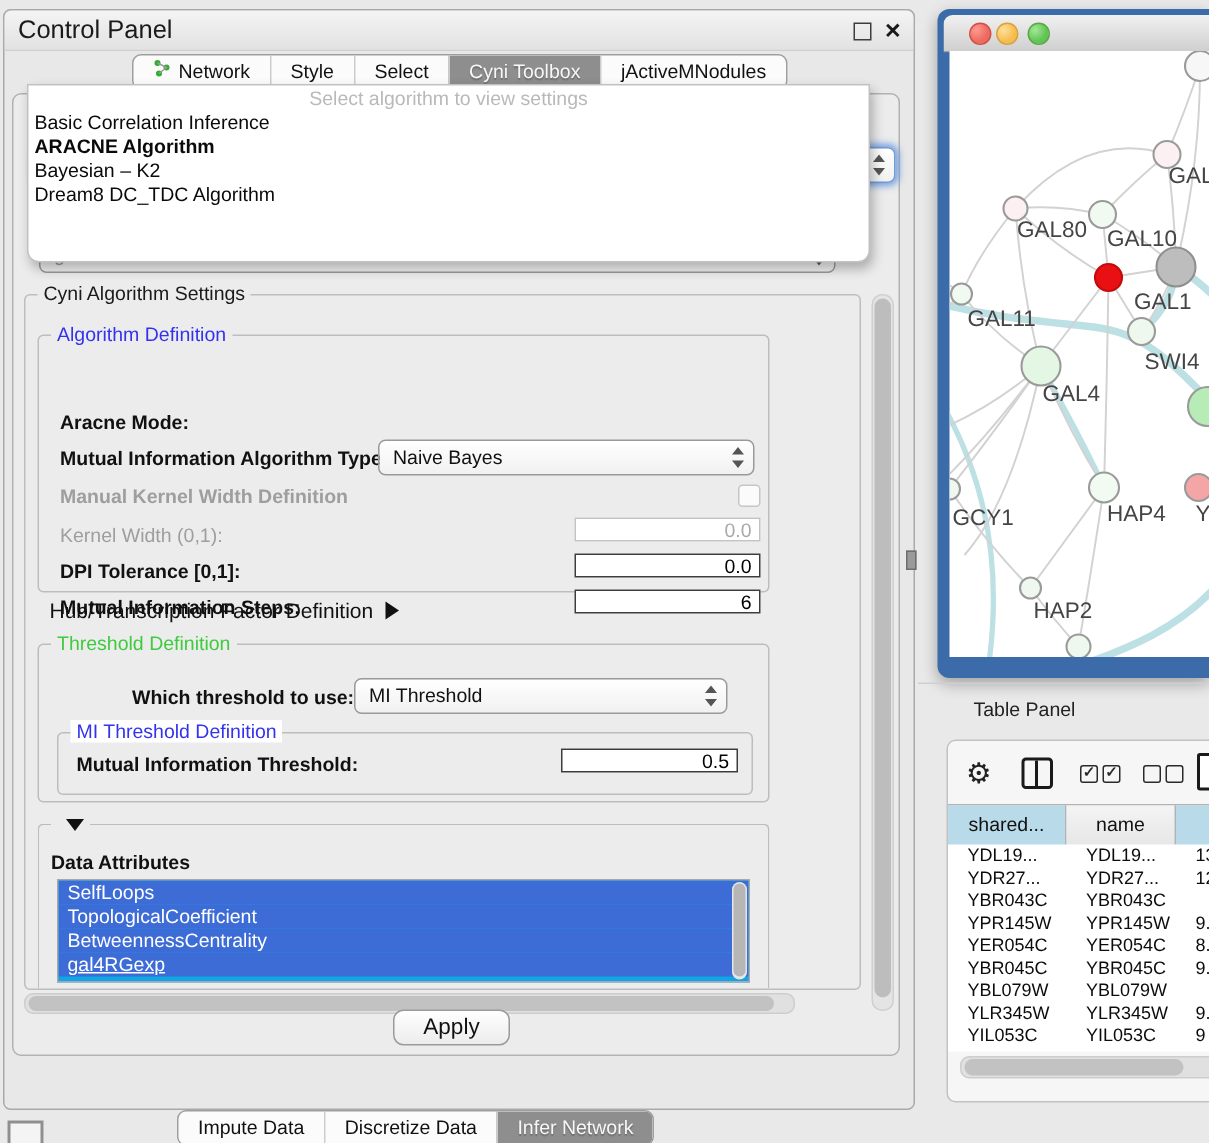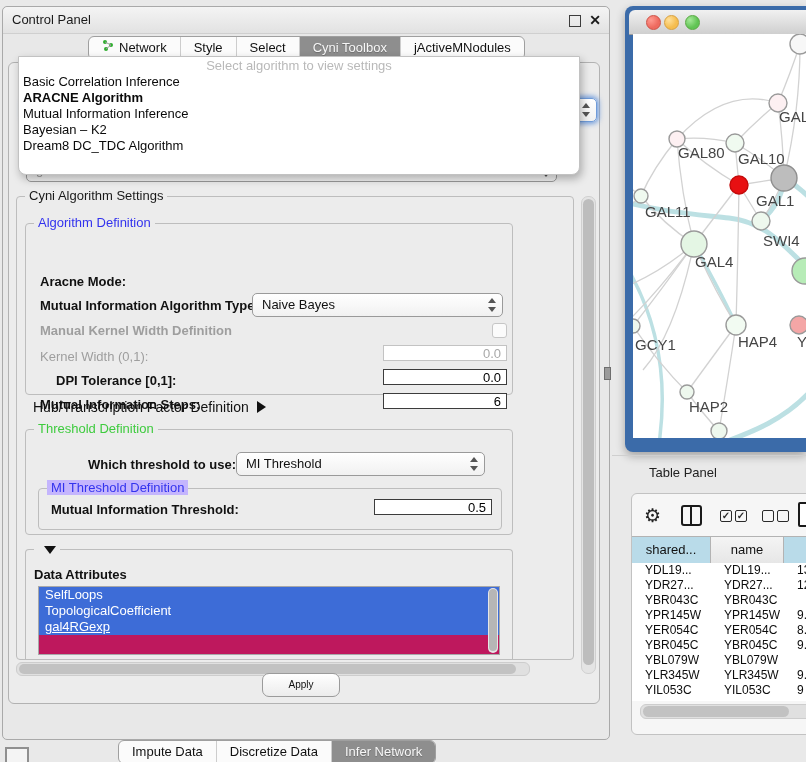--- a/index.html
+++ b/index.html
@@ -4,21 +4,21 @@
 <style>
   html,body{margin:0;padding:0;}
   body{width:806px;height:762px;position:relative;overflow:hidden;background:#e9e9e9;
        font-family:"Liberation Sans",sans-serif;font-size:13px;color:#111;}
   .abs{position:absolute;}
   
   .cp-window{left:2px;top:6px;width:606px;height:732px;background:#e8e8e8;
              border:1px solid #a9a9a9;border-radius:5px;}
   .cp-titlebar{left:0;top:0;right:0;height:26px;background:linear-gradient(#f4f4f4,#e2e2e2);
                border-bottom:1px solid #cfcfcf;border-radius:5px 5px 0 0;}
-  .cp-title{left:9px;top:0;line-height:26px;font-size:13px;color:#1a1a1a;}
+  .cp-title{left:9px;top:0;line-height:26px;font-size:17px;color:#1a1a1a;}
   .float-btn{right:28px;top:8px;width:10px;height:10px;border:1.5px solid #3d3d3d;background:transparent;}
   .close-btn{right:8px;top:5px;font-size:14px;font-weight:bold;color:#1a1a1a;}
   
   .seg-bar{display:flex;border:1px solid #9f9f9f;border-radius:6px;overflow:hidden;
            background:#fbfbfb;height:22px;box-shadow:0 1px 0 rgba(255,255,255,.7);}
   .seg{padding:0 13px;line-height:22px;font-size:13px;color:#111;border-left:1px solid #cdcdcd;
        display:flex;align-items:center;gap:5px;white-space:nowrap;}
   .seg:first-child{border-left:none;}
   .seg.sel{background:#8e8e8e;color:#f7f7f7;text-shadow:0 1px 1px rgba(0,0,0,.25);}
   #tab-bar{left:88px;top:36px;}
@@ -47,32 +47,32 @@
              font-size:13px;white-space:nowrap;}
   .t-black{color:#1a1a1a;} .t-blue{color:#3333ee;} .t-green{color:#3ecb3e;}
   .lbl{position:absolute;font-size:13px;font-weight:bold;color:#111;white-space:nowrap;}
   .lbl.dim{color:#9e9e9e;}
   .checkbox{position:absolute;width:13px;height:13px;border:1px solid #c6c6c6;border-radius:3px;background:#fbfbfb;}
   .tri-right{display:inline-block;width:0;height:0;border-top:6px solid transparent;
              border-bottom:6px solid transparent;border-left:9px solid #111;margin-left:8px;vertical-align:-1px;}
   .tri-down{display:inline-block;width:0;height:0;border-left:6px solid transparent;
             border-right:6px solid transparent;border-top:8px solid #111;margin-left:6px;vertical-align:-1px;}
   
-  .attr-list{position:absolute;background:#be185d;border:1px solid #a8a8a8;overflow:hidden;}
+  .attr-list{position:absolute;background:#0ea5e9;border:1px solid #a8a8a8;overflow:hidden;}
   .attr-item{height:16px;line-height:16px;background:#3d6cd7;color:#fff;font-size:13px;padding-left:6px;}
   .list-vsb{position:absolute;right:1px;top:1px;bottom:1px;width:10px;background:#e6e6e6;border-radius:5px;}
   .list-vsb .thumb{position:absolute;left:1px;right:1px;top:1px;height:96%;background:#b6b6b6;border-radius:5px;}
   
   .hsb{position:absolute;background:#e0e0e0;border:1px solid #cdcdcd;border-radius:6px;}
   .hsb .thumb{position:absolute;top:1px;bottom:1px;left:2px;width:97%;background:#c2c2c2;border-radius:6px;}
   .vsb{position:absolute;background:#e4e4e4;border:1px solid #d0d0d0;border-radius:7px;}
   .vsb .thumb{position:absolute;left:1px;right:1px;top:2px;height:98%;background:#bdbdbd;border-radius:6px;}
   
   .apply-btn{left:262px;top:673px;width:76px;height:22px;background:linear-gradient(#ffffff,#ececec);
-             border:1px solid #9b9b9b;border-radius:7px;text-align:center;line-height:21px;font-size:10px;}
+             border:1px solid #9b9b9b;border-radius:7px;text-align:center;line-height:21px;font-size:15px;}
   
   .menu-overlay{left:18px;top:56px;width:560px;height:117px;background:#fff;border:1px solid #c2c2c2;
                 border-radius:0 0 8px 8px;box-shadow:2px 4px 8px rgba(0,0,0,.28);z-index:30;}
   .menu-placeholder{height:17px;line-height:17px;text-align:center;color:#b9b9b9;font-size:13px;}
   .menu-item{height:16px;line-height:16px;font-size:13px;color:#0a0a0a;padding-left:4px;white-space:nowrap;}
   .menu-item.sel{font-weight:bold;}
   
   .net-window{left:625px;top:6px;width:181px;height:446px;background:#3b6ba9;border-radius:8px 0 0 8px;
               box-shadow:0 4px 10px rgba(0,0,0,.3);}
   .net-titlebar{left:4px;top:4px;width:177px;height:24px;background:linear-gradient(#f1f1f1,#cfcfcf);
@@ -165,55 +165,56 @@
       <span>Naive Bayes</span>
       <span class="stepper"></span>
     </div>
 
     <div class="lbl dim" style="left:14px;top:99px;">Manual Kernel Width Definition</div>
     <div class="checkbox" style="left:466px;top:99px;"></div>
 
     <div class="lbl dim" style="left:14px;top:125px;font-weight:normal;">Kernel Width (0,1):</div>
     <input class="tf dim" style="left: 357px; top: 121px; width: 124px;" readonly="" value="0.0">
 
-    <div class="lbl" style="left:30px;top:149px;">DPI Tolerance [0,1]:</div>
+    <div class="lbl" style="left:14px;top:149px;">DPI Tolerance [0,1]:</div>
     <input class="tf" style="left: 357px; top: 145px; width: 124px;" value="0.0">
 
     <div class="lbl" style="left:14px;top:173px;">Mutual Information Steps:</div>
     <input class="tf" style="left: 357px; top: 169px; width: 124px;" value="6">
   </div>
 
   <div class="lbl" style="left:16px;top:202px;font-weight:normal;font-size:14px;">
     <span>Hub/Transcription Factor Definition</span><span class="tri-right"></span>
   </div>
 
   <div class="grp" style="left:8px;top:232px;width:486px;height:104px;">
     <div class="grp-title t-green">Threshold Definition</div>
 
     <div class="lbl" style="left:62px;top:27px;">Which threshold to use:</div>
     <div class="combo" style="left:210px;top:22px;width:238px;">
       <span>MI Threshold</span>
       <span class="stepper"></span>
     </div>
 
     <div class="grp" style="left:12px;top:58px;width:462px;height:40px;">
-      <div class="grp-title t-blue" style="background:#c4b5fd;">MI Threshold Definition</div>
+      <div class="grp-title t-blue" style="background:#ffffff;">MI Threshold Definition</div>
       <div class="lbl" style="left:12px;top:13px;">Mutual Information Threshold:</div>
       <input class="tf" style="left: 335px; top: 10px; width: 118px;" value="0.5">
     </div>
   </div>
 
   <div class="grp" style="left:8px;top:352px;width:486px;height:109px;border-bottom:none;border-radius:4px 4px 0 0;">
     <div class="grp-title t-black">
       <span class="tri-down"></span>
     </div>
     <div class="lbl" style="left:8px;top:17px;">Data Attributes</div>
     <div class="attr-list" style="left:12px;top:36px;width:460px;height:67px;" id="attr-list">
       <div class="attr-item" style="background: rgb(61, 108, 215);">SelfLoops</div>
         <div class="attr-item" style="background: rgb(61, 108, 215);">TopologicalCoefficient</div>
+        <div class="attr-item" style="background: rgb(61, 108, 215);">BetweennessCentrality</div>
         <div class="attr-item" style="background: rgb(61, 108, 215); text-decoration: underline;">gal4RGexp</div>
         <div class="list-vsb">
           <div class="thumb"></div>
         </div>
     </div>
   </div>
 </div>
 
 <div class="hsb" style="left:16px;top:662px;width:512px;height:12px;">
     <div class="thumb"></div>
@@ -234,21 +235,20 @@
     <div class="seg sel">
       <span>Infer Network</span>
     </div>
   </div>
 
 <div class="abs menu-overlay">
   <div class="menu-placeholder">Select algorithm to view settings</div>
   <div id="menu-items">
       <div class="menu-item">Basic Correlation Inference</div>
       <div class="menu-item sel">ARACNE Algorithm</div>
-      <div class="menu-item">Mutual Information Inference</div>
       <div class="menu-item">Bayesian – K2</div>
       <div class="menu-item">Dream8 DC_TDC Algorithm</div>
     </div>
 </div>
 
 <div class="abs net-window">
   <div class="abs net-titlebar">
     <div class="light red"></div>
     <div class="light yellow"></div>
     <div class="light green"></div>

